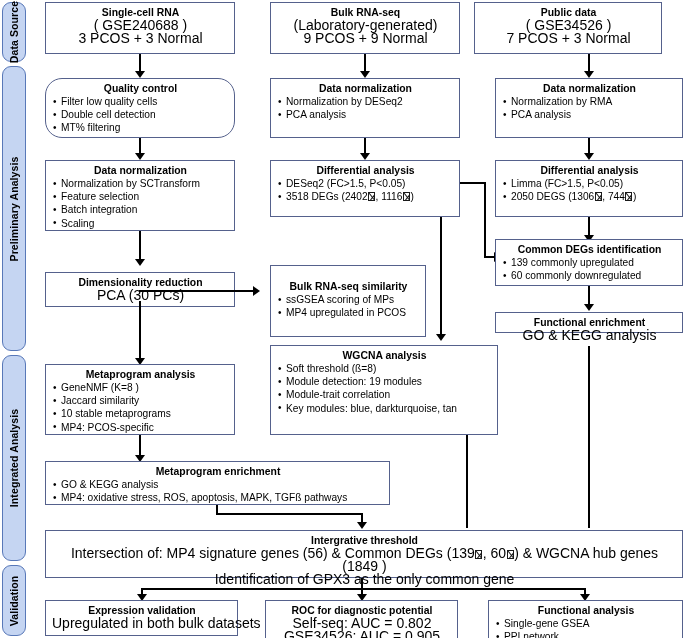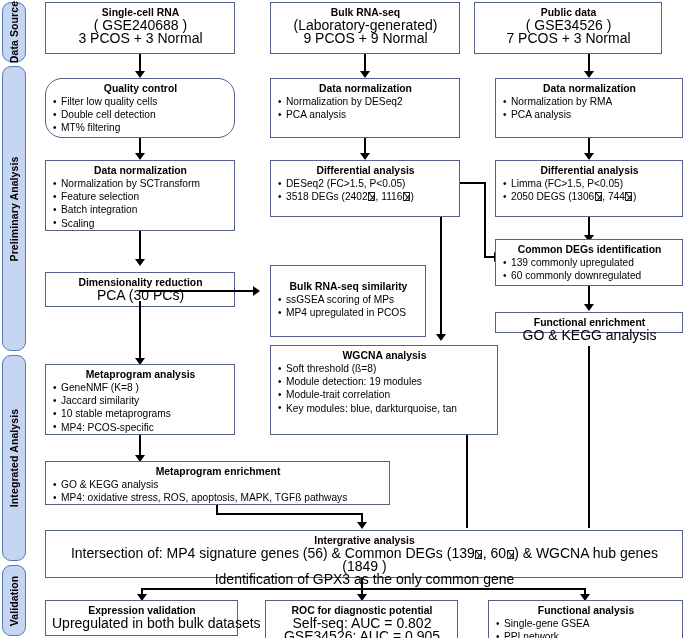--- a/index.html
+++ b/index.html
@@ -315,21 +315,21 @@
       <li>MP4: oxidative stress, ROS, apoptosis, MAPK, TGFß pathways</li>
     </ul>
   </div>
 
   <div class="vline" style="left:216px; top:505px; height:10px;"></div>
   <div class="hline" style="left:216px; top:513px; width:147px;"></div>
   <div class="vline" style="left:361px; top:513px; height:12px;"></div>
   <div class="arrowdown" style="left:357px; top:522px;"></div>
 
   <div class="box wide" style="left:45px; top:530px; width:638px; height:48px;">
-    <div class="title">Intergrative analysis</div>
+    <div class="title">Intergrative threshold</div>
     <div class="sub"><span>Intersection of: MP4 signature genes (56) &amp; Common DEGs (139</span><span class="tofu"></span><span>, 60</span><span class="tofu"></span><span>) &amp; WGCNA hub genes (1849 )</span></div>
     <div class="sub">Identification of GPX3 as the only common gene</div>
   </div>
 
   <div class="vline" style="left:361px; top:578px; height:12px;"></div>
   <div class="hline" style="left:141px; top:588px; width:445px;"></div>
   <div class="vline" style="left:141px; top:588px; height:8px;"></div>
   <div class="arrowdown" style="left:137px; top:594px;"></div>
   <div class="vline" style="left:361px; top:588px; height:8px;"></div>
   <div class="arrowdown" style="left:357px; top:594px;"></div>

